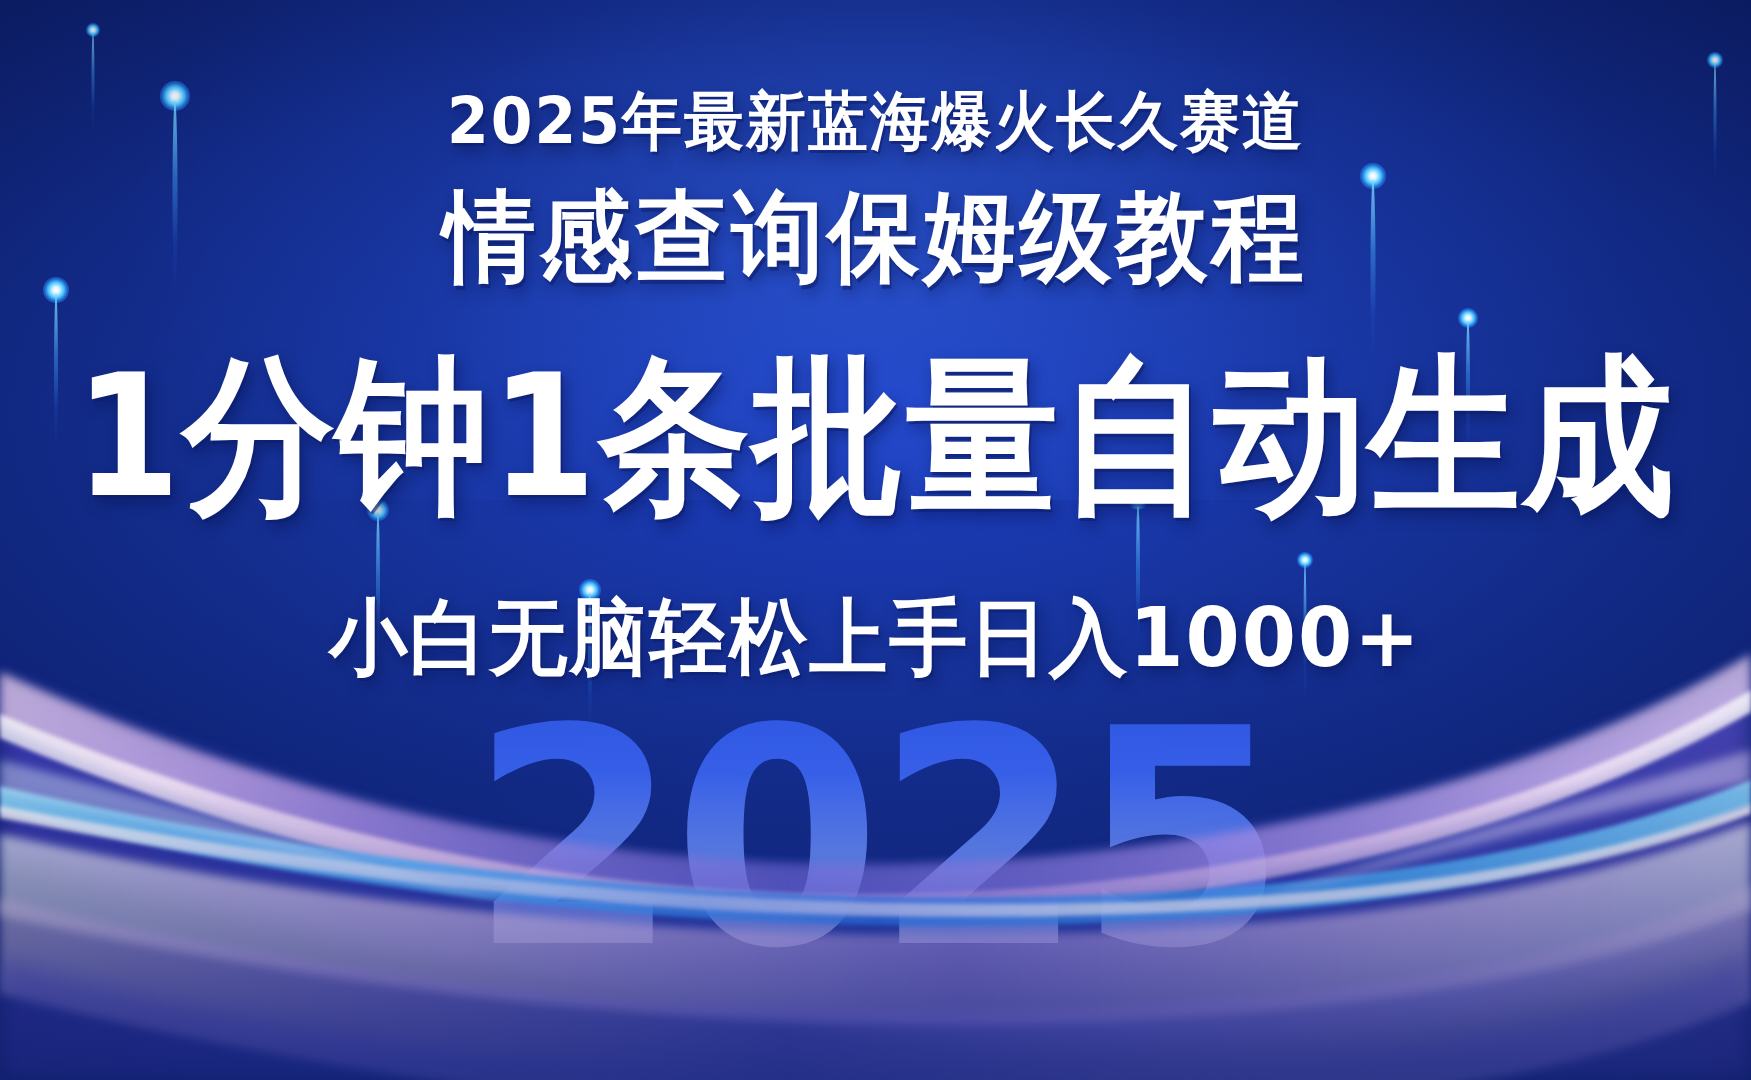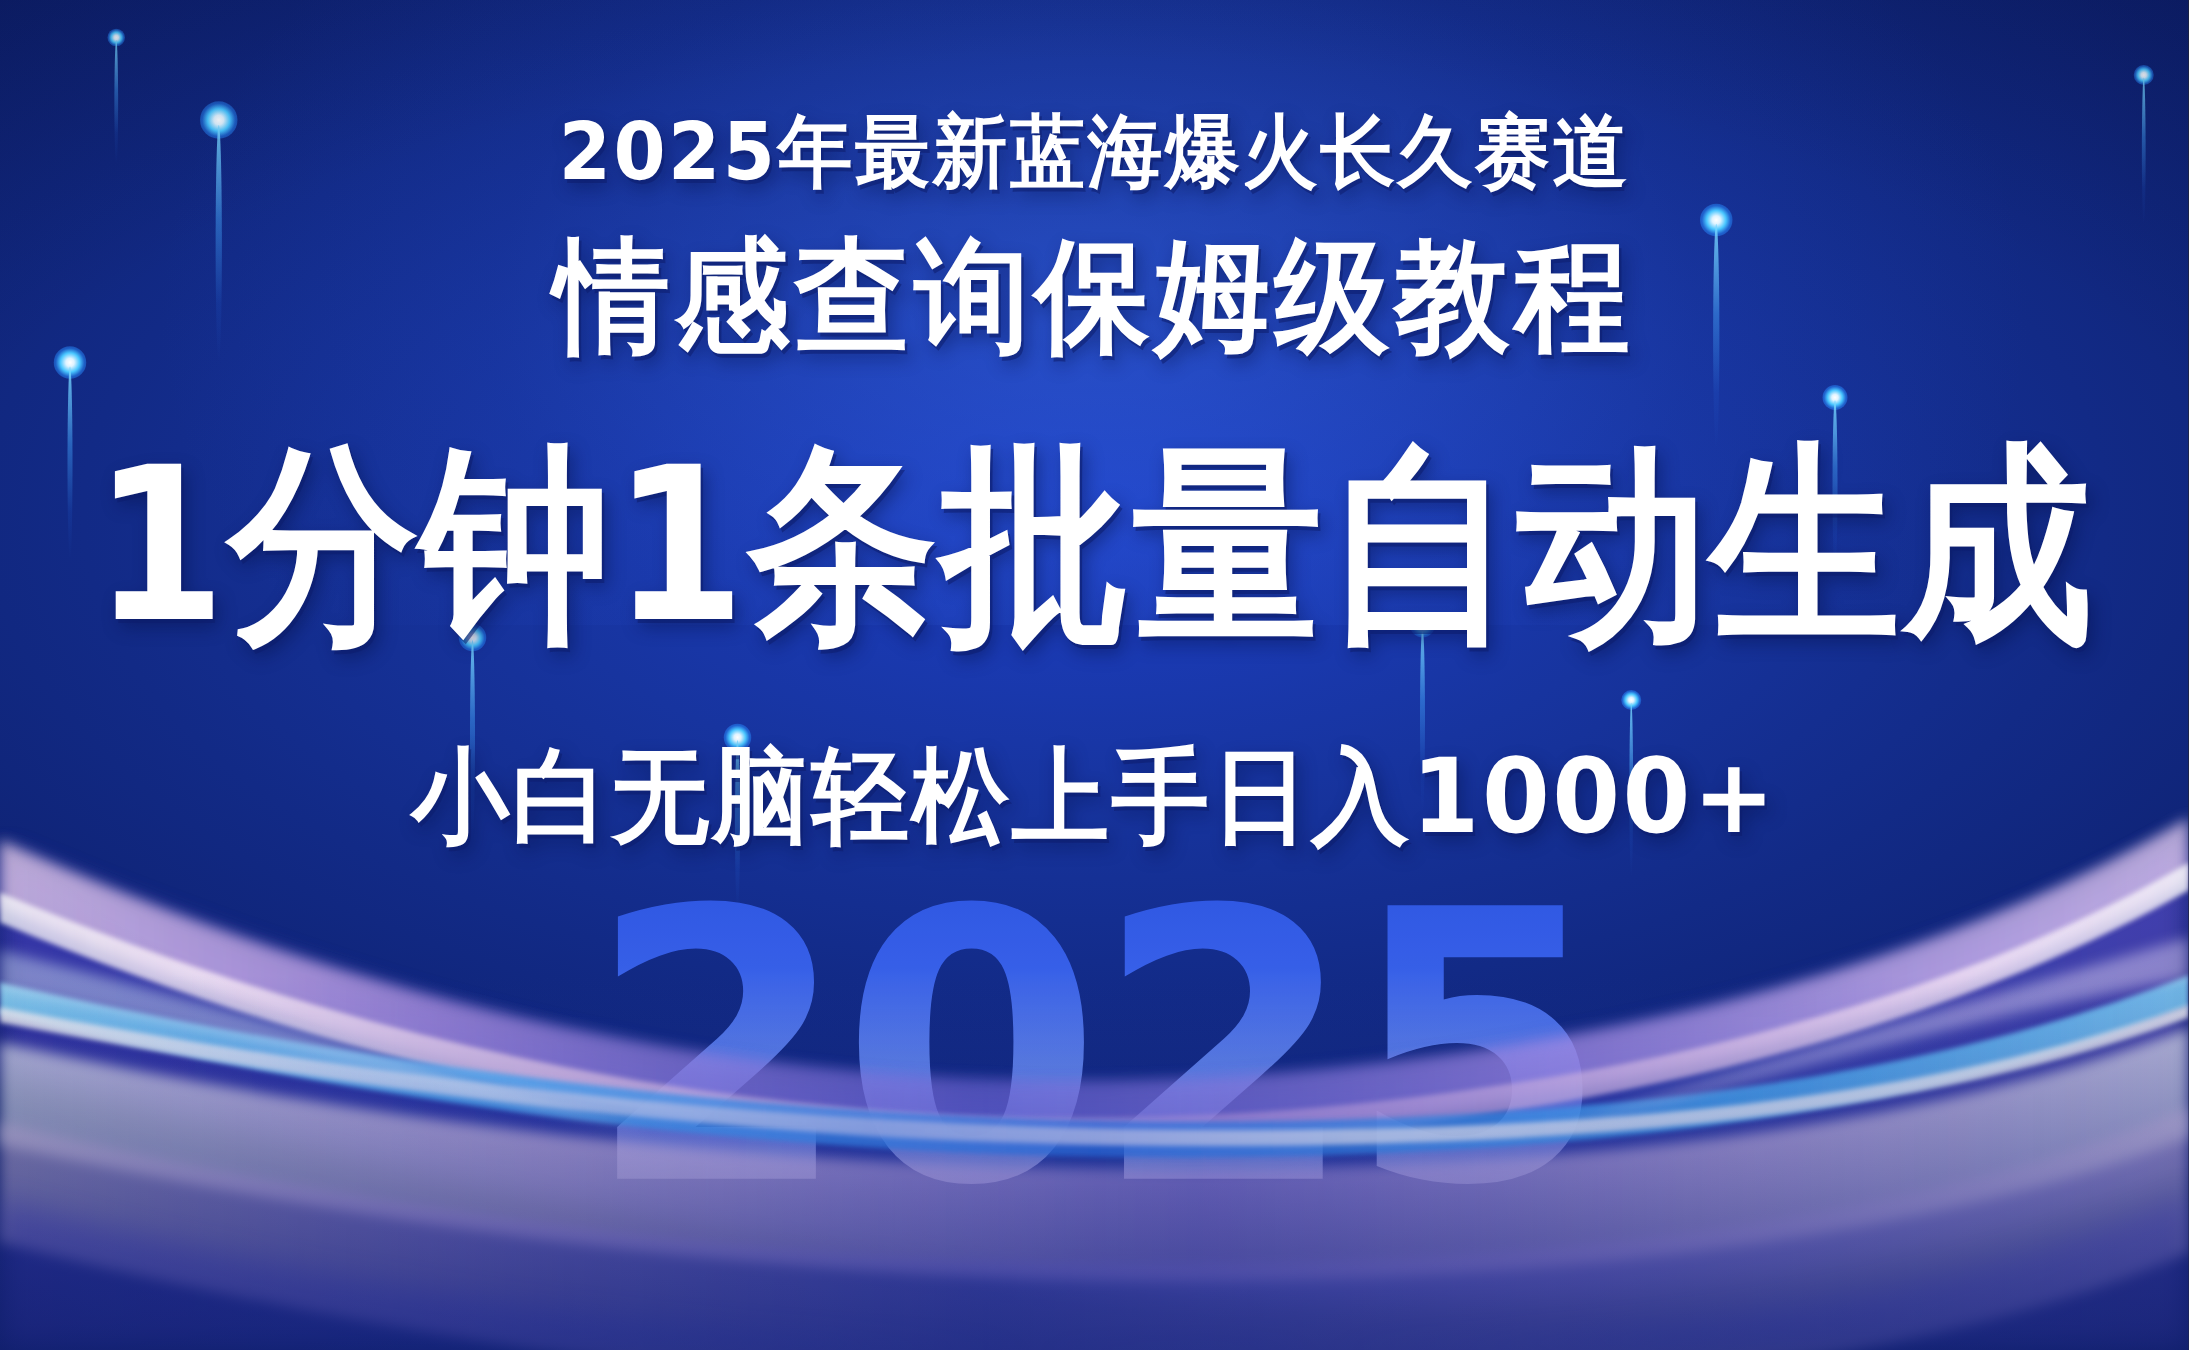--- a/index.html
+++ b/index.html
@@ -6,21 +6,21 @@
   html, body {
     margin: 0;
     padding: 0;
     background: #000;
   }
   #stage {
     position: relative;
     width: 1751px;
     height: 1080px;
     overflow: hidden;
-    background: #404040;
+    background: #701a75;
     font-family: "DejaVu Sans", "Liberation Sans", sans-serif;
   }
 
   
   .bg-base {
     position: absolute;
     inset: 0;
     background:
       radial-gradient(ellipse 70% 55% at 50% 38%, #1d3fc4 0%, #17349f 38%, #122a86 66%, #0d1f6b 100%);
   }

